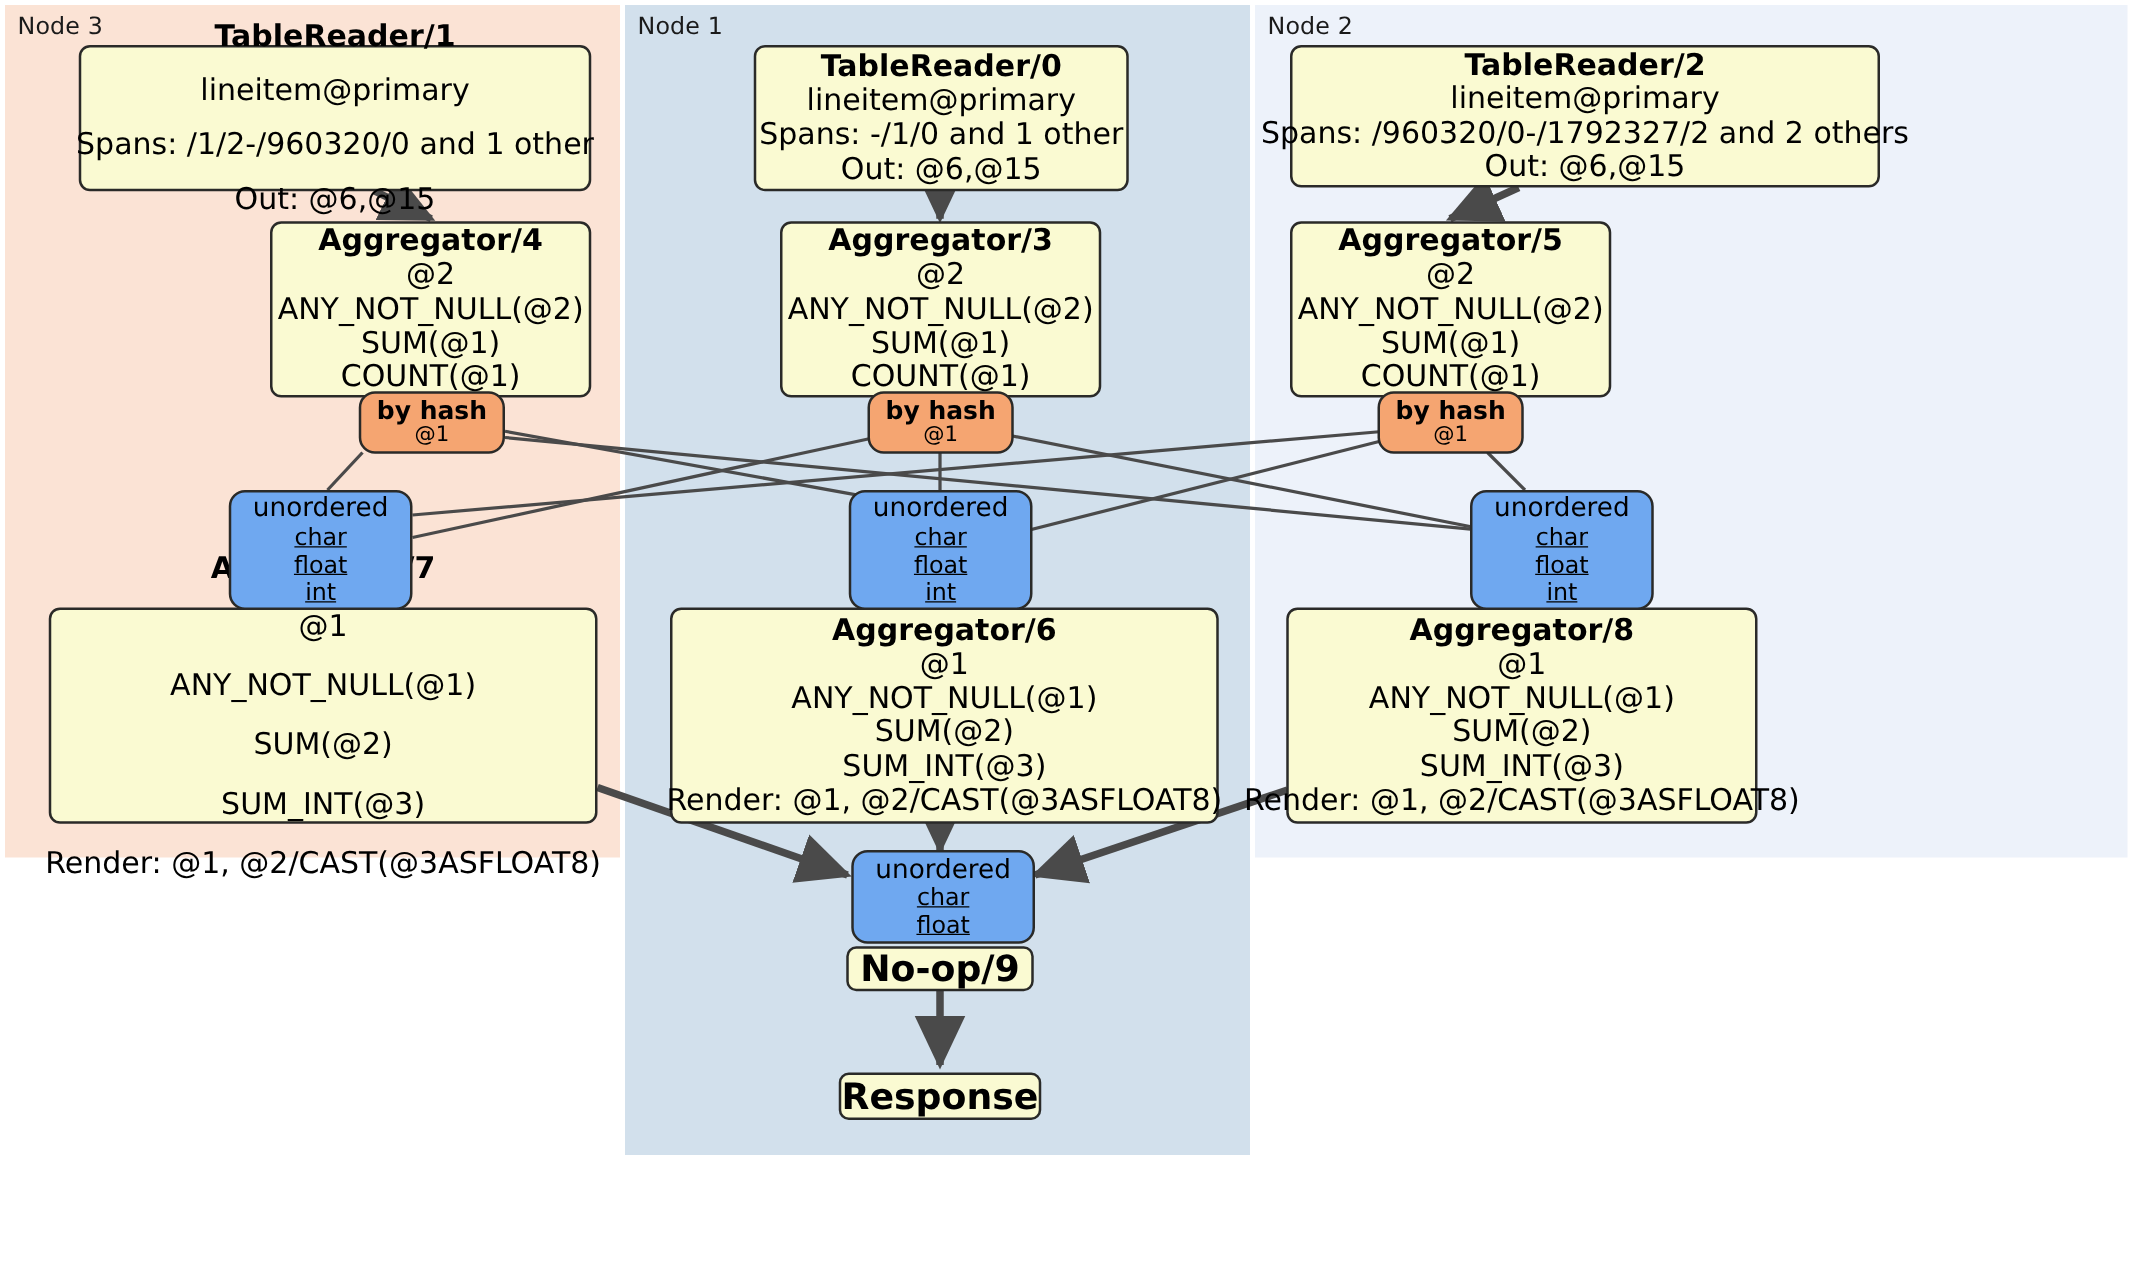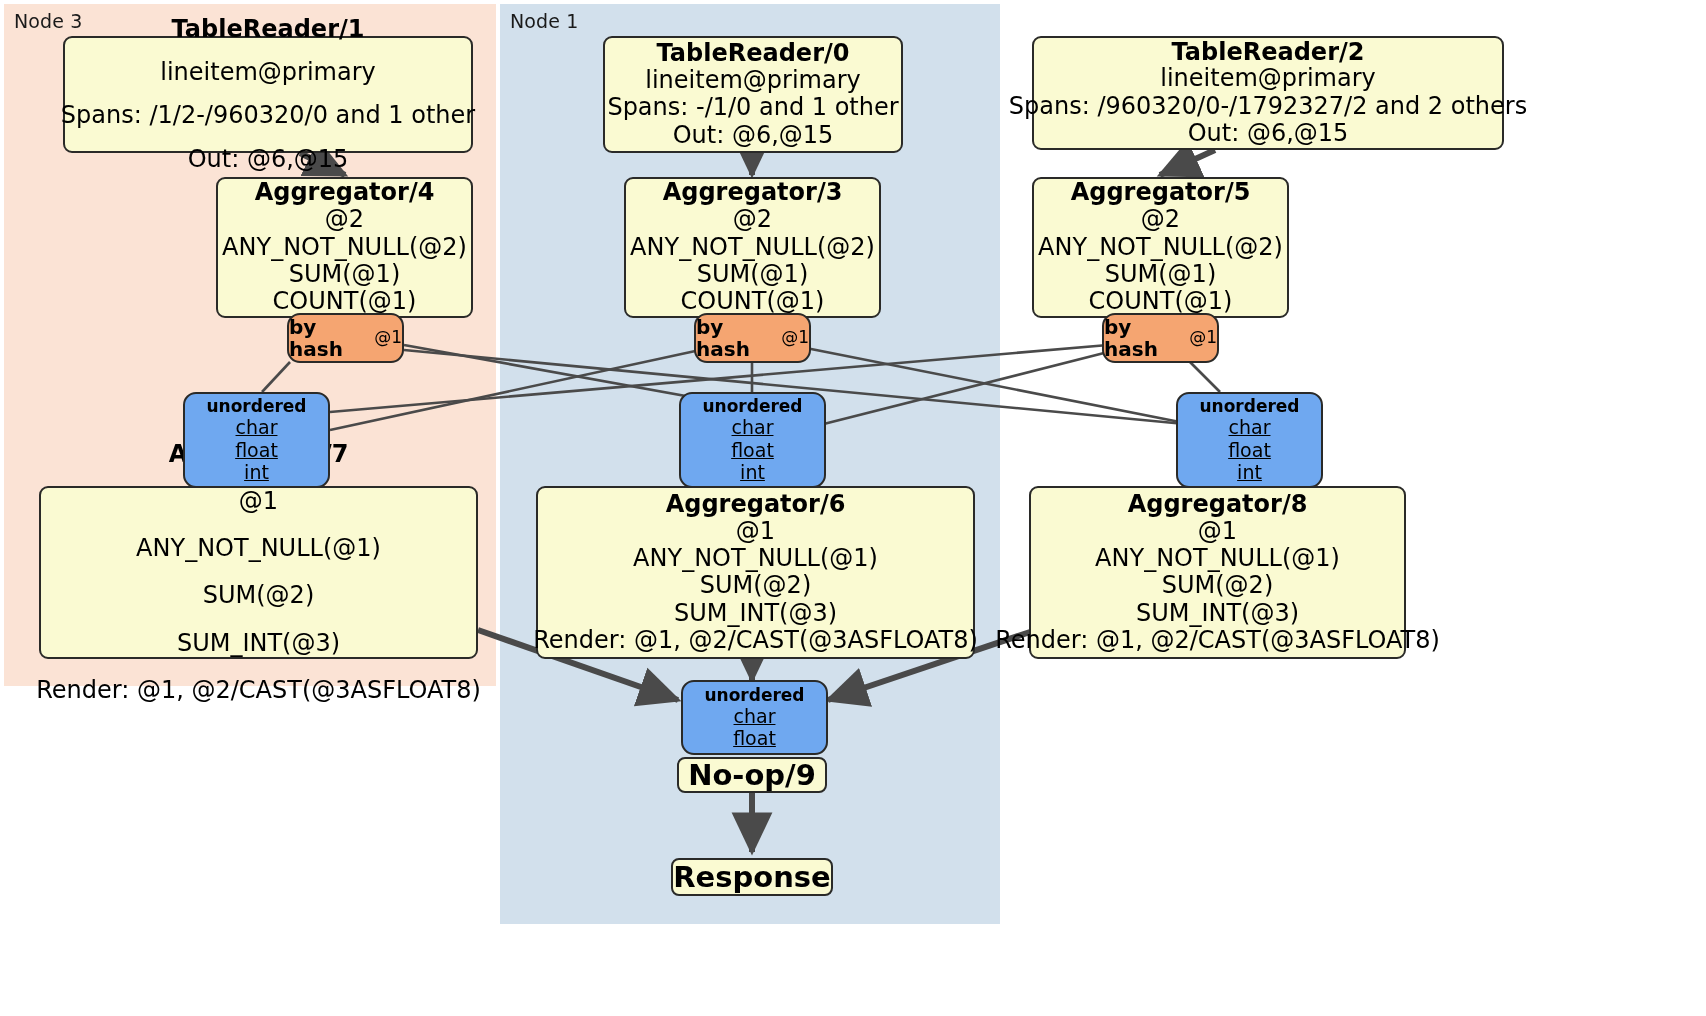--- a/index.html
+++ b/index.html
@@ -27,52 +27,55 @@
     text-align:center;color:#000;
     display:flex;flex-direction:column;justify-content:center;align-items:center;
     padding:5px 10px;
   }
   .proc .ttl{font-weight:bold;font-size:24px;line-height:1.12;white-space:nowrap;}
   .proc .ln{font-size:24px;line-height:1.14;white-space:nowrap;}
 
   .router{
     position:absolute;box-sizing:border-box;
     background:#F5A571;border:2px solid #2a2a28;border-radius:13px;
-    display:flex;flex-direction:row;justify-content:center;align-items:center;
+    display:flex;flex-direction:column;justify-content:center;align-items:center;
     color:#000;z-index:6;
   }
   .router .ttl{font-weight:bold;font-size:20px;line-height:1.1;}
   .router .ln{font-size:17px;line-height:1.15;}
 
   .recv{
     position:absolute;box-sizing:border-box;
     background:#6FA8F0;border:2px solid #2a2a28;border-radius:13px;
     display:flex;flex-direction:column;justify-content:center;align-items:center;
     color:#000;z-index:5;
   }
-  .recv .ttl{font-weight:bold;font-size:17px;line-height:1.12;}
+  .recv .ttl{font-weight:normal;font-size:21px;line-height:1.12;}
   .recv .ln{font-size:19px;line-height:1.16;text-decoration:underline;}
 
   .small-proc{
     position:absolute;box-sizing:border-box;
     background:#FAFAD2;border:2px solid #2a2a28;border-radius:8px;
     display:flex;justify-content:center;align-items:center;
     font-weight:bold;font-size:29px;color:#000;z-index:7;
   }
 </style>
 </head>
 <body>
 
 <div id="stage">
 
   <div class="panel" style="left:4px;top:4px;width:492px;height:682px;background:#FBE3D5;">
     <span class="panel-label">Node 3</span>
   </div>
   <div class="panel" style="left:500px;top:4px;width:500px;height:920px;background:#D2E0EC;">
     <span class="panel-label">Node 1</span>
+  </div>
+  <div class="panel" style="left:1004px;top:4px;width:698px;height:682px;background:#EDF2FA;">
+    <span class="panel-label">Node 2</span>
   </div>
 
   <svg id="edges" viewBox="0 0 1706 1016">
     <defs>
       <marker id="arrThick" markerWidth="8" markerHeight="8" refX="6.6" refY="4" orient="auto" markerUnits="strokeWidth">
         <path d="M0,0.6 L7.2,4 L0,7.4 z" fill="#4A4A4A"></path>
       </marker>
     </defs>
     <g stroke="#4A4A4A" fill="none">
 

